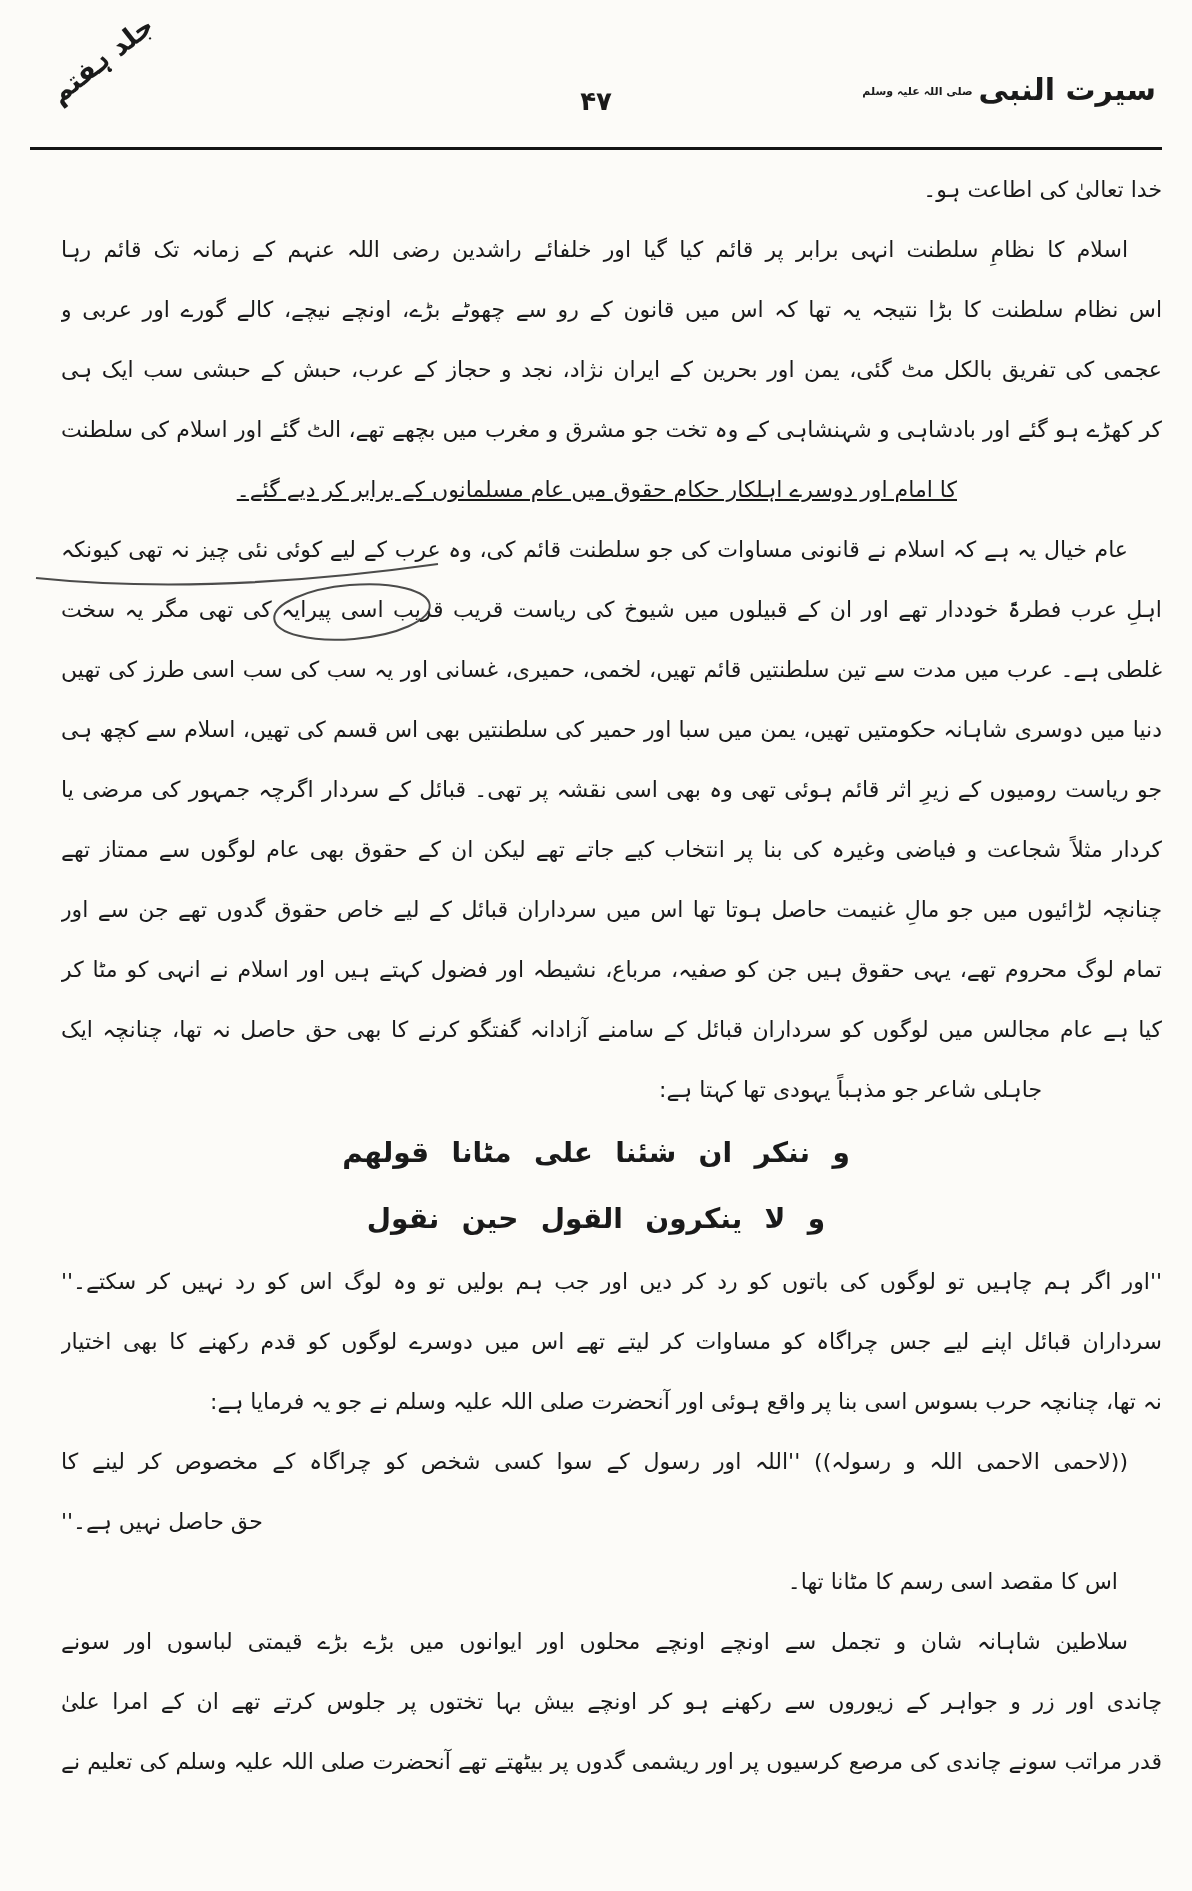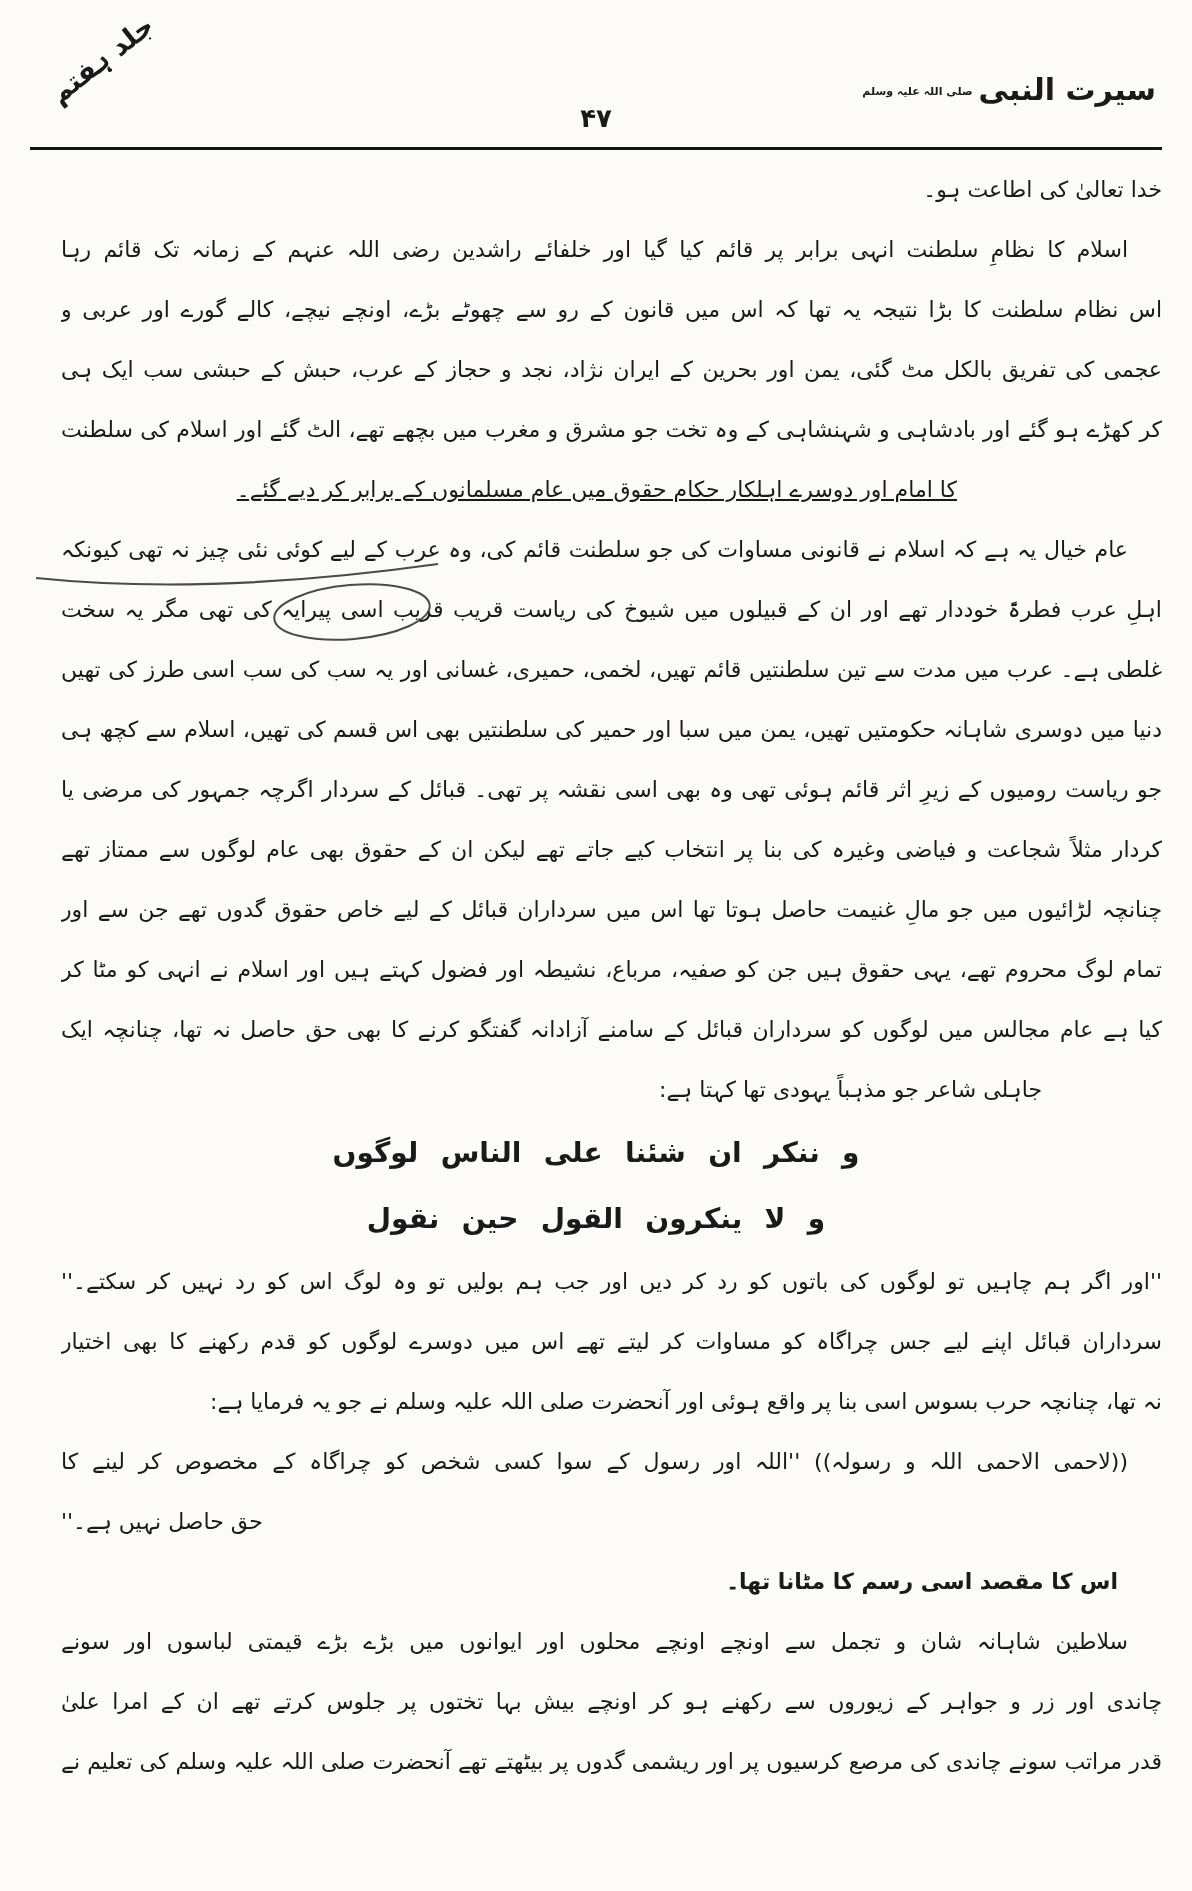--- a/index.html
+++ b/index.html
@@ -37,21 +37,20 @@
     line-height:13px;
     vertical-align:middle;
     margin-right:6px;
   }
   .hdr .pgnum{
     position:absolute;
     top:86px;left:50%;
     transform:translateX(-50%);
     font-size:26px;
     font-weight:bold;
-    margin-top:17px;
   }
   .hdr .vol{
     position:absolute;
     left:10px;top:44px;
     font-size:27px;
     font-weight:bold;
     transform:rotate(-38deg);
     transform-origin:center;
     white-space:nowrap;
   }
@@ -64,21 +63,21 @@
     line-height:60px;
     height:60px;
     overflow:hidden;
     text-align:right;          
     margin-left:31px;
   }
   .j{ text-align:justify; text-align-last:justify; }
   .start{ padding-right:34px; }
   .ind200{ padding-right:205px;text-decoration:underline; }
   .ind120{ padding-right:120px; }
-  .ind40{ padding-right:44px;font-weight:bold; }
+  .ind40{ padding-right:44px; }
   .left{ text-align:center; text-align-last:left; }
   .verse{
     font-size:28px;
     font-weight:bold;
     text-align:center;
     height:66px;
     line-height:66px;
     word-spacing:.45em;
     letter-spacing:.5px;
   }
@@ -112,21 +111,21 @@
     <div class="line j">اہلِ عرب فطرۃً خوددار تھے اور ان کے قبیلوں میں شیوخ کی ریاست قریب قریب اسی پیرایہ کی تھی مگر یہ سخت تاریخی</div>
     <div class="line j">غلطی ہے۔ عرب میں مدت سے تین سلطنتیں قائم تھیں، لخمی، حمیری، غسانی اور یہ سب کی سب اسی طرز کی تھیں جیسی</div>
     <div class="line j">دنیا میں دوسری شاہانہ حکومتیں تھیں، یمن میں سبا اور حمیر کی سلطنتیں بھی اس قسم کی تھیں، اسلام سے کچھ ہی پہلے کندہ کی</div>
     <div class="line j">جو ریاست رومیوں کے زیرِ اثر قائم ہوئی تھی وہ بھی اسی نقشہ پر تھی۔ قبائل کے سردار اگرچہ جمہور کی مرضی یا ذاتی</div>
     <div class="line j">کردار مثلاً شجاعت و فیاضی وغیرہ کی بنا پر انتخاب کیے جاتے تھے لیکن ان کے حقوق بھی عام لوگوں سے ممتاز تھے</div>
     <div class="line j">چنانچہ لڑائیوں میں جو مالِ غنیمت حاصل ہوتا تھا اس میں سرداران قبائل کے لیے خاص حقوق گدوں تھے جن سے اور</div>
     <div class="line j">تمام لوگ محروم تھے، یہی حقوق ہیں جن کو صفیہ، مرباع، نشیطہ اور فضول کہتے ہیں اور اسلام نے انہی کو مٹا کر خمس قائم</div>
     <div class="line j">کیا ہے عام مجالس میں لوگوں کو سرداران قبائل کے سامنے آزادانہ گفتگو کرنے کا بھی حق حاصل نہ تھا، چنانچہ ایک</div>
     <div class="line ind120">جاہلی شاعر جو مذہباً یہودی تھا کہتا ہے:</div>
 
-    <div class="verse">و ننکر ان شئنا علی الناس لوگوں</div>
+    <div class="verse">و ننکر ان شئنا علی مٹانا قولھم</div>
     <div class="verse">و لا ینکرون القول حین نقول</div>
 
     <div class="line j">''اور اگر ہم چاہیں تو لوگوں کی باتوں کو رد کر دیں اور جب ہم بولیں تو وہ لوگ اس کو رد نہیں کر سکتے۔''</div>
     <div class="line j">سرداران قبائل اپنے لیے جس چراگاہ کو مساوات کر لیتے تھے اس میں دوسرے لوگوں کو قدم رکھنے کا بھی اختیار</div>
     <div class="line">نہ تھا، چنانچہ حرب بسوس اسی بنا پر واقع ہوئی اور آنحضرت صلی اللہ علیہ وسلم نے جو یہ فرمایا ہے:</div>
     <div class="line j start">((لاحمی الاحمی اللہ و رسولہ)) ''اللہ اور رسول کے سوا کسی شخص کو چراگاہ کے مخصوص کر لینے کا</div>
     <div class="line left">حق حاصل نہیں ہے۔''</div>
     <div class="line ind40">اس کا مقصد اسی رسم کا مٹانا تھا۔</div>
     <div class="line j start">سلاطین شاہانہ شان و تجمل سے اونچے اونچے محلوں اور ایوانوں میں بڑے بڑے قیمتی لباسوں اور سونے</div>
     <div class="line j">چاندی اور زر و جواہر کے زیوروں سے رکھنے ہو کر اونچے بیش بہا تختوں پر جلوس کرتے تھے ان کے امرا علیٰ</div>

